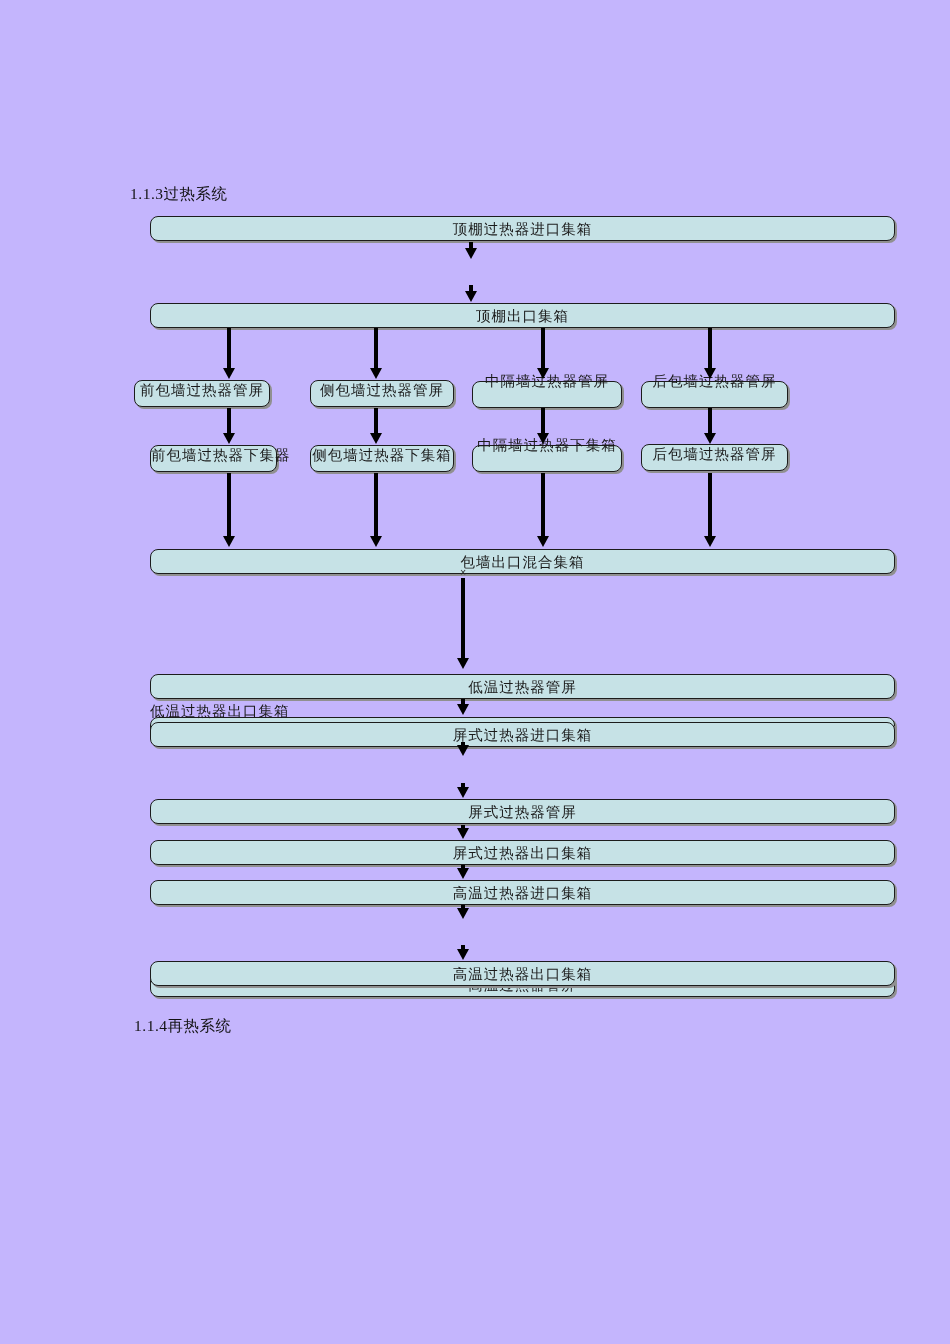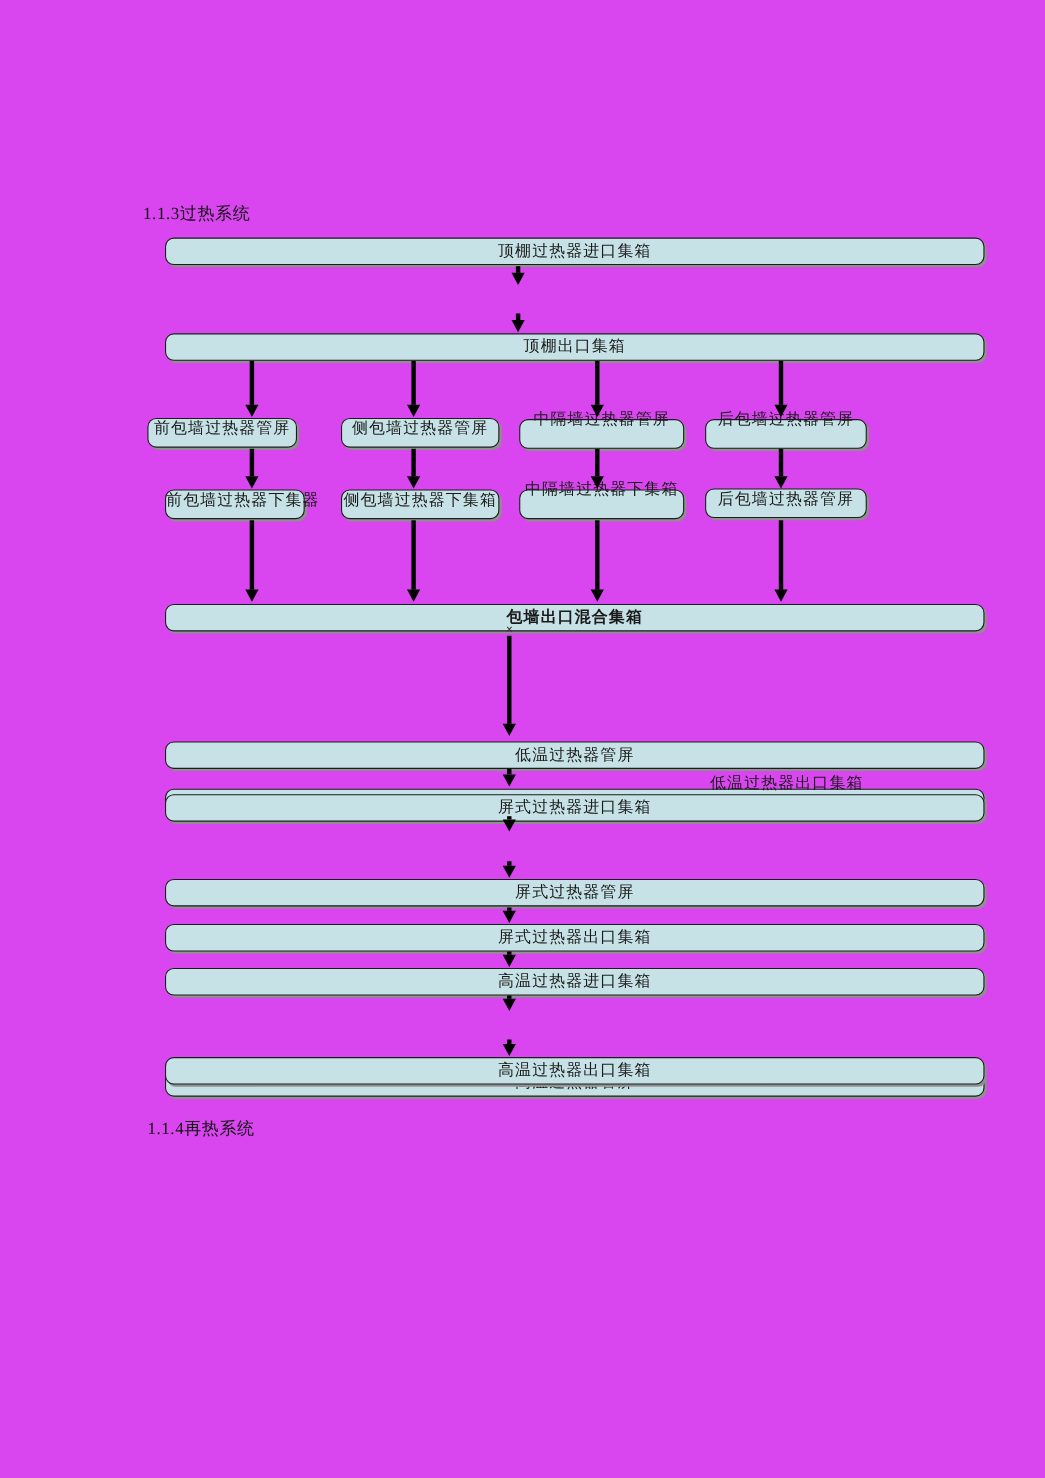--- a/index.html
+++ b/index.html
@@ -1,19 +1,19 @@
 <!DOCTYPE html>
 <html><head>
 <meta charset="utf-8">
 <style>
   html,body { margin:0; padding:0; background:#ffffff; }
   .page {
     position:relative;
     width:950px; height:1344px;
-    background:#d946ef;
+    background:#c4b5fd;
     font-family:"Liberation Serif","DejaVu Serif",serif;
     color:#1a1a1a;
     overflow:hidden;
   }
   .heading {
     position:absolute;
     font-size:15.5px;
     letter-spacing:0.5px;
     color:#111;
     white-space:nowrap;
@@ -33,21 +33,21 @@
   .box .lbl {
     position:absolute; left:0; right:0;
     text-align:center; white-space:nowrap;
     line-height:15px;
   }
   .lbl-mid { top:50%; transform:translateY(-50%); }
   .lbl-in  { top:2px; }
   .lbl-up  { top:-8px; }
   .free-lbl {
     position:absolute; left:150px; width:635px;
-    text-align:right; font-size:14.5px; letter-spacing:1px;
+    text-align:left; font-size:14.5px; letter-spacing:1px;
     z-index:1; white-space:nowrap;
   }
   .arrow {
     position:absolute; width:13px;
     display:flex; flex-direction:column; align-items:center;
     z-index:5;
   }
   .arrow .shaft { width:4px; background:#000; flex:1 1 auto; }
   .arrow .head {
     width:0; height:0; flex:0 0 auto;
@@ -155,21 +155,21 @@
     </div>
   <div class="arrow" style="left:536px; top:473px; height:74px;">
       <span class="shaft"></span>
       <span class="head"></span>
     </div>
   <div class="arrow" style="left:703px; top:473px; height:74px;">
       <span class="shaft"></span>
       <span class="head"></span>
     </div>
 
-  <div class="box wbox" style="top:549px;font-weight:bold;">
+  <div class="box wbox" style="top:549px;">
     <span class="lbl lbl-mid">包墙出口混合集箱</span>
   </div>
   <div class="xmark">×</div>
 
   <div class="arrow" style="left:456px; top:578px; height:91px;">
       <span class="shaft"></span>
       <span class="head"></span>
     </div>
 
   <div class="box wbox" style="top:674px;">

